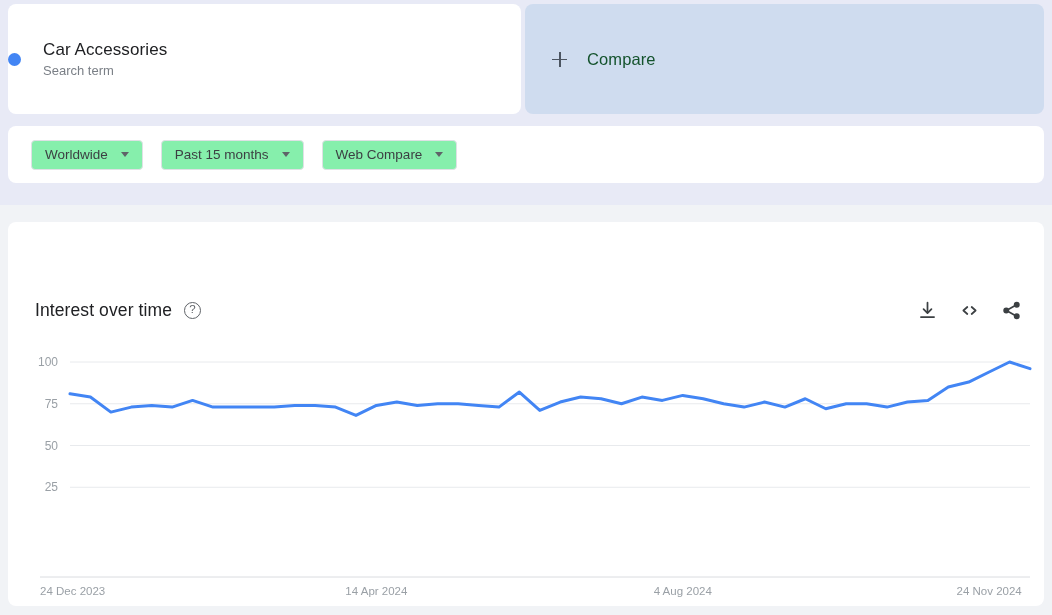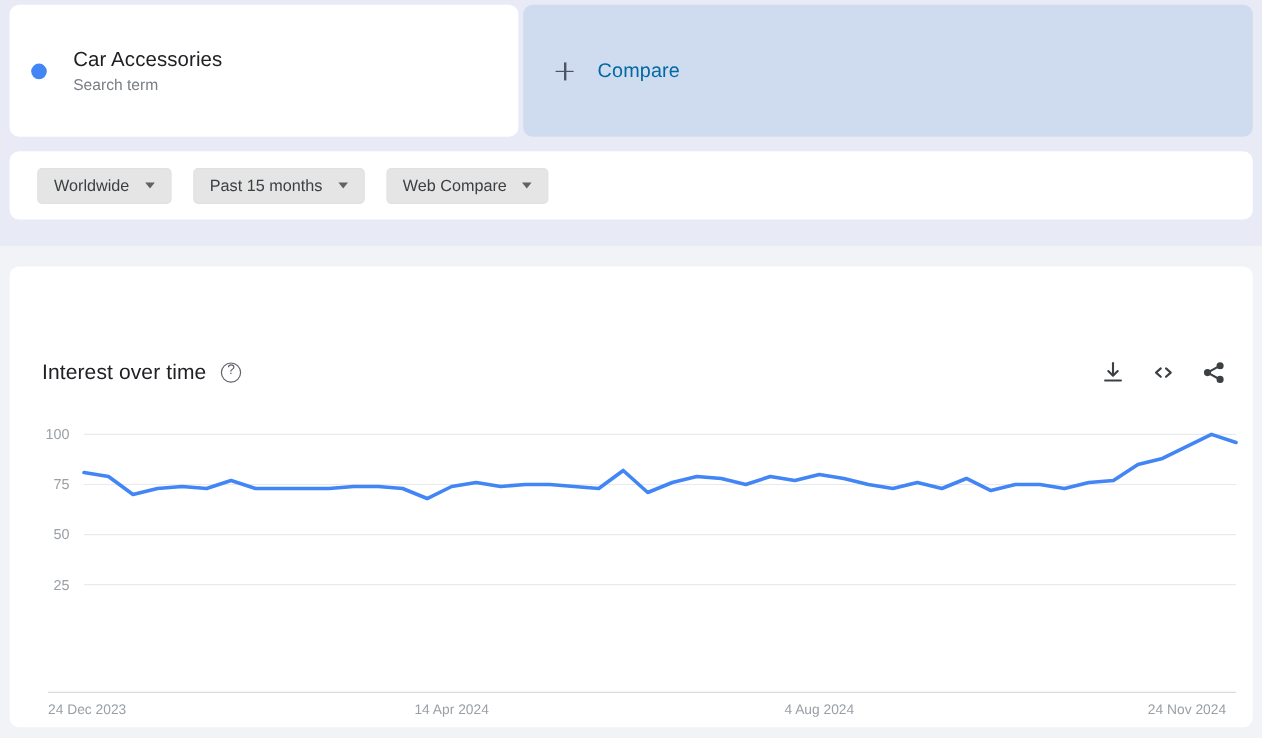--- a/index.html
+++ b/index.html
@@ -26,26 +26,25 @@
   .term-row {
     position: absolute;
     left: 8px; top: 4px;
     width: 1036px;
     height: 110px;
     display: flex;
     gap: 4px;
   }
 
   .term-card {
-    width: 424px;
+    width: 513px;
     background: #ffffff;
     border-radius: 8px;
     display: flex;
     align-items: center;
-    padding-left: 18px;
   }
 
   .term-dot {
     width: 13px;
     height: 13px;
     border-radius: 50%;
     flex: 0 0 auto;
     margin-right: 22px;
   }
 
@@ -82,21 +81,21 @@
   .plus-icon::before, .plus-icon::after {
     content: "";
     position: absolute;
     background: #4c5561;
   }
   .plus-icon::before { left: 0; top: 7px; width: 15px; height: 1.6px; }
   .plus-icon::after  { top: 0; left: 7px; height: 15px; width: 1.6px; }
 
   .compare-label {
     font-size: 16.5px;
-    color: #0369a1;
+    color: #14532d;
     letter-spacing: .1px;
   }
 
   
   .filter-card {
     position: absolute;
     left: 8px; top: 126px;
     width: 1036px;
     height: 57px;
     background: #ffffff;
@@ -104,21 +103,21 @@
     display: flex;
     align-items: center;
     padding-left: 23px;
     gap: 18px;
   }
 
   .filter-pill {
     height: 30px;
     border: 1px solid #dfe1e5;
     border-radius: 4px;
-    background: #e5e5e5;
+    background: #86efac;
     display: flex;
     align-items: center;
     padding: 0 13px;
     cursor: pointer;
     gap: 13px;
   }
 
   .filter-text {
     font-size: 13.5px;
     color: #3c4043;

